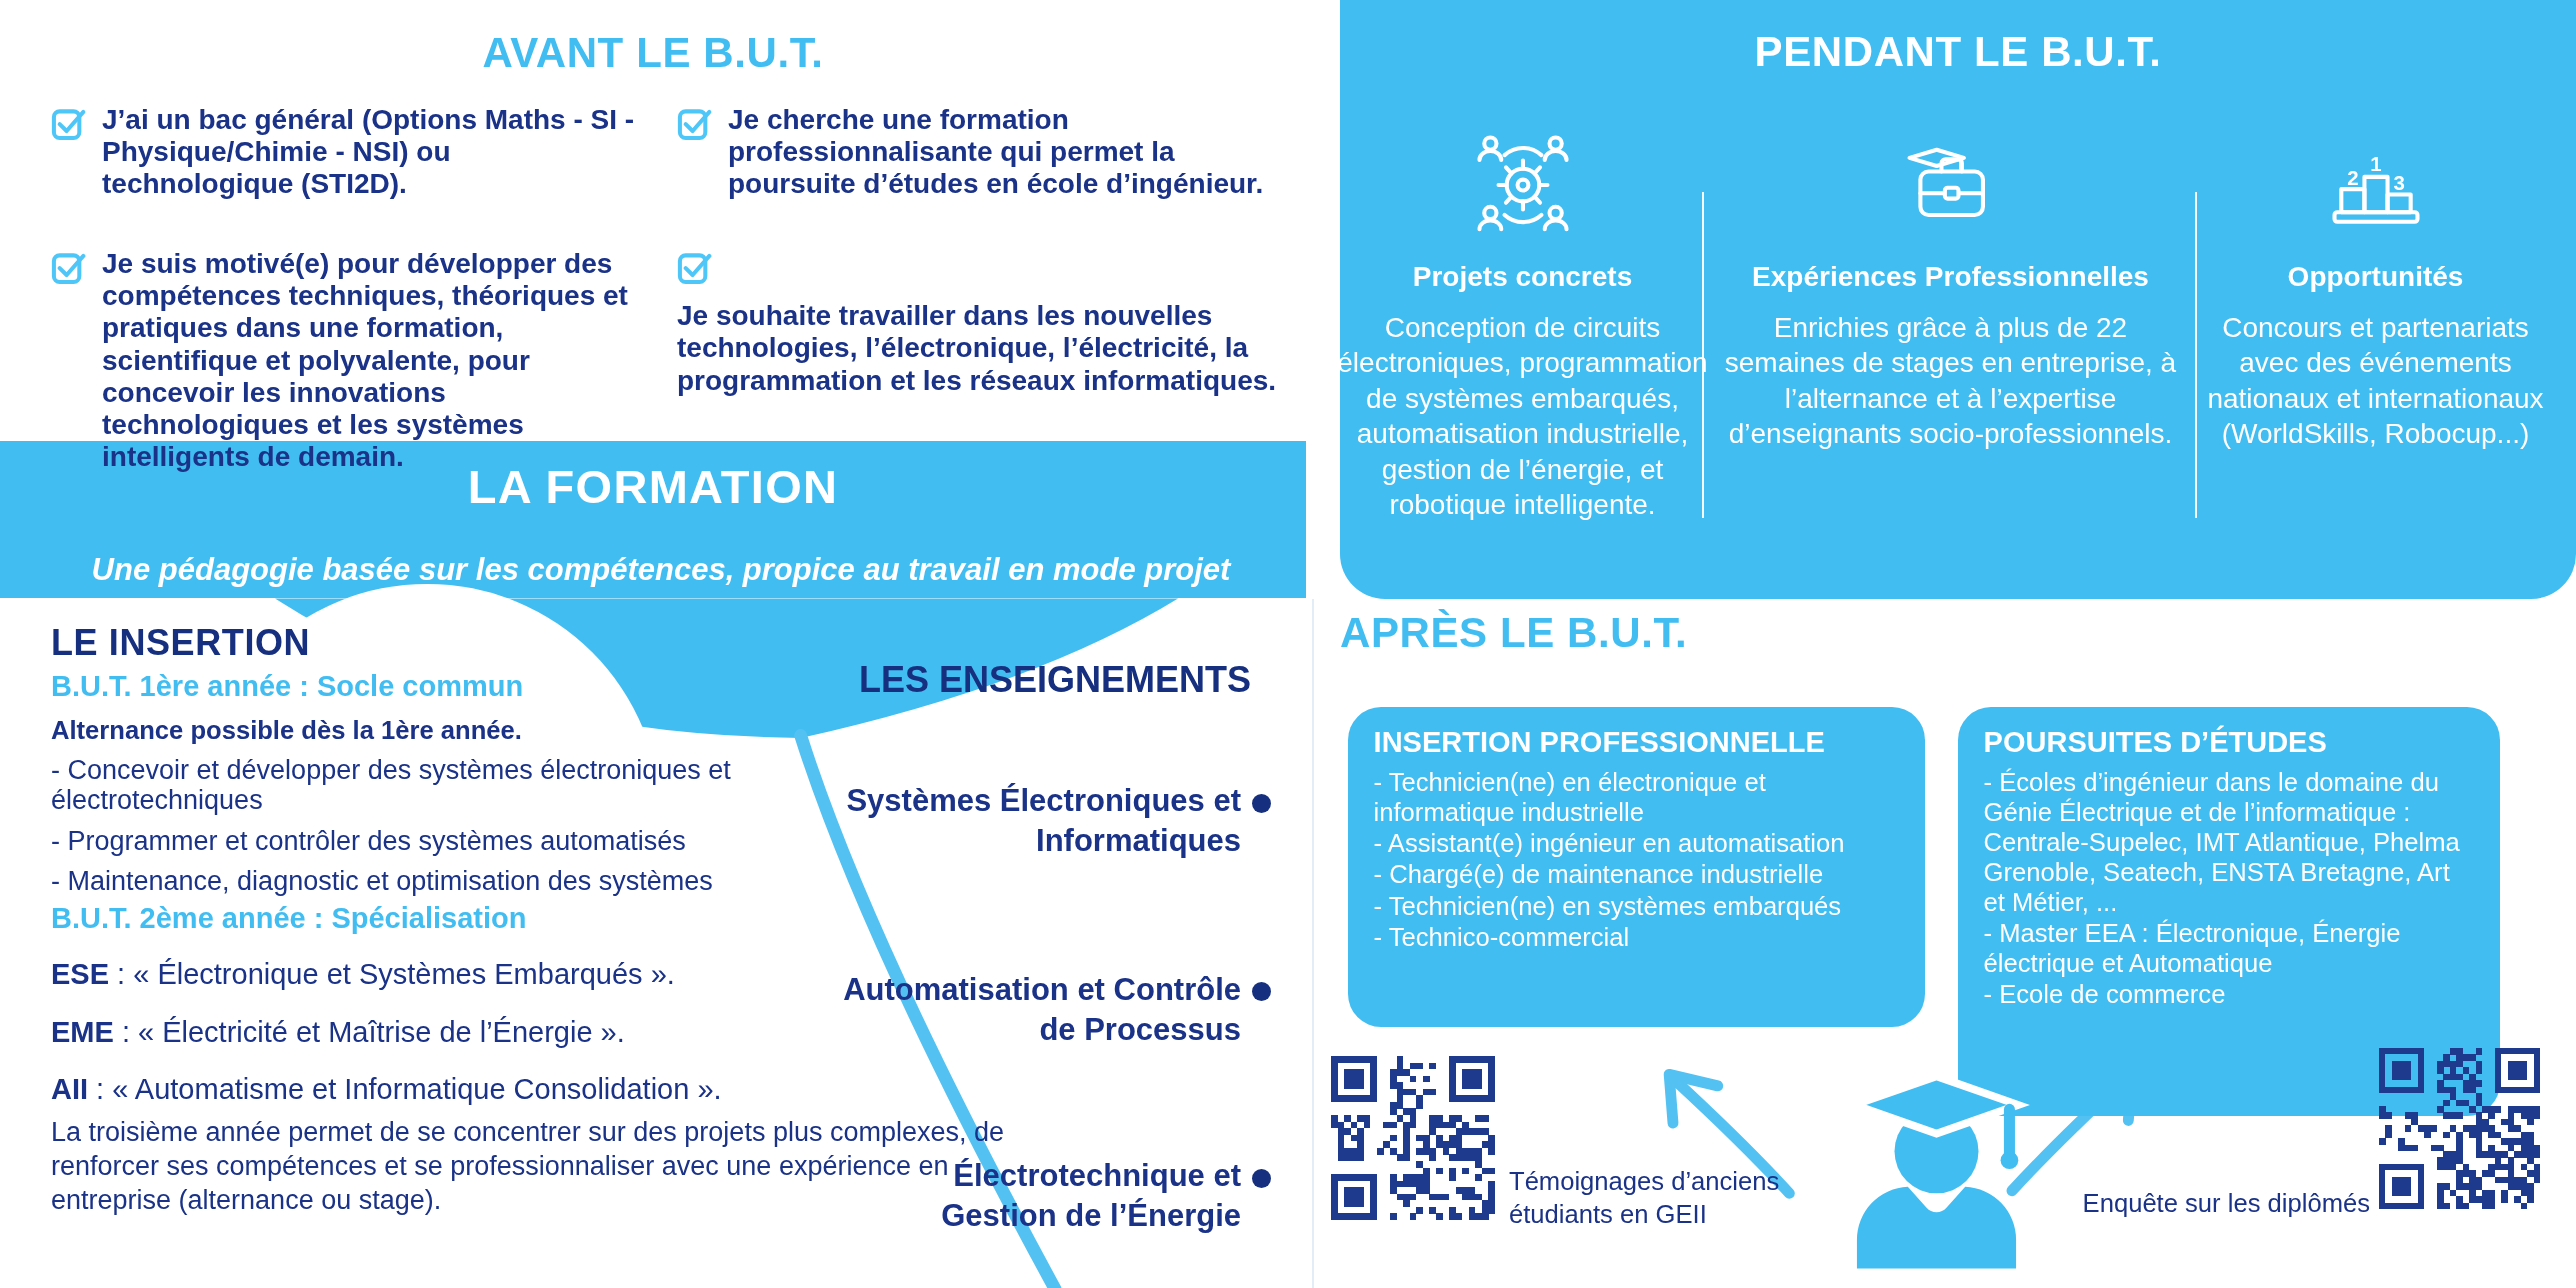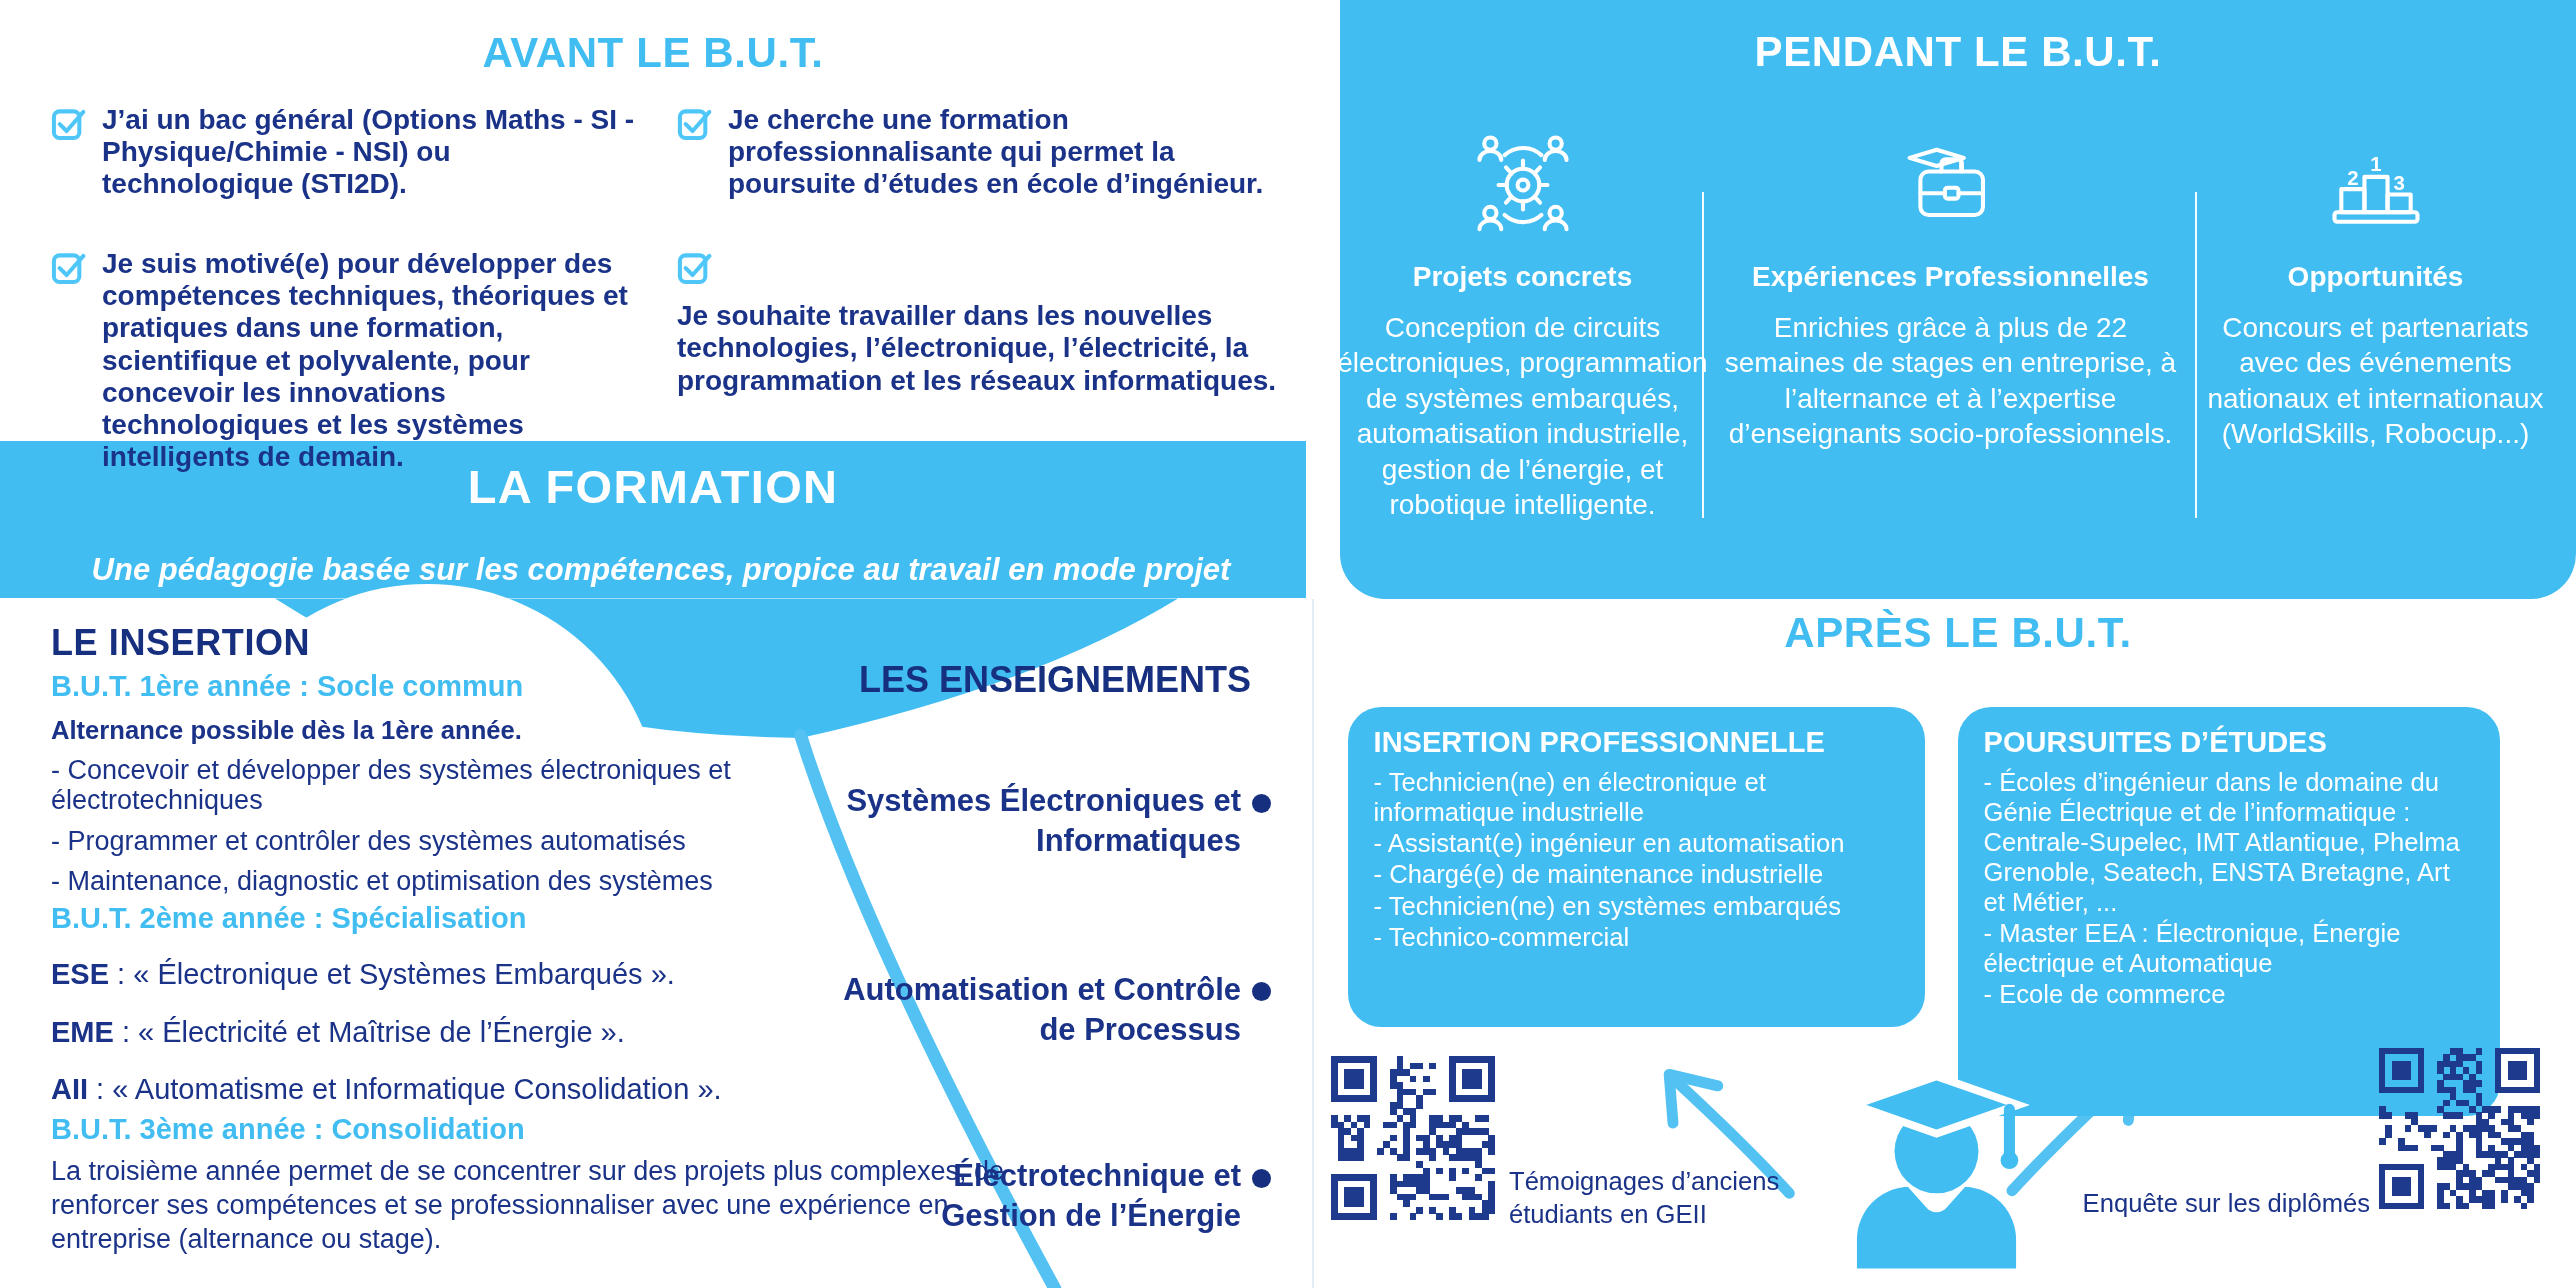--- a/index.html
+++ b/index.html
@@ -31,21 +31,21 @@
   .year-h{font-size:29px;font-weight:bold;color:#41bdf2;margin-top:6px;}
   .prog-note{font-size:25.6px;font-weight:bold;margin-top:12.8px;}
   .prog-item{font-size:27px;line-height:1.12;margin-top:10.2px;}
   .spec-item{font-size:29px;line-height:1.22;margin-top:22px;}
   .prog-para{font-size:27px;line-height:1.25;margin-top:9px;width:959px;}
   
   .ens-title{position:absolute;left:812px;top:659px;width:486px;text-align:center;font-size:36px;font-weight:bold;color:#16307f;}
   .ens-item{position:absolute;left:793px;width:448px;text-align:right;font-size:31px;line-height:1.3;font-weight:bold;color:#1a3287;}
   .ens-dot{position:absolute;left:1252px;width:19px;height:19px;border-radius:50%;background:#16307f;}
   
-  .apres-title{position:absolute;left:1340px;top:609px;width:1236px;text-align:center;font-size:42px;font-weight:bold;color:#41bdf2;letter-spacing:0.6px;}
+  .apres-title{position:absolute;left:1340px;top:609px;width:1236px;text-align:left;font-size:42px;font-weight:bold;color:#41bdf2;letter-spacing:0.6px;}
   .blue-box{position:absolute;background:#41bdf2;border-radius:33px;color:#fff;padding:19px 25.6px;box-sizing:border-box;}
   .box-title{font-size:29px;font-weight:bold;}
   .box-items{margin-top:9px;font-size:25.6px;line-height:1.17;}
   .box-items div{margin-top:1.3px;}
   .qr{position:absolute;}
   .qr svg{width:100%;height:100%;}
   .caption{position:absolute;font-size:25.6px;line-height:1.28;color:#1a3287;font-weight:bold;}
   .grad{position:absolute;}
 </style>
 </head>
@@ -188,21 +188,20 @@
     <div class="prog-title">LE INSERTION</div>
     <div class="year-h">B.U.T.  1ère  année : Socle commun</div>
     <div class="prog-note">Alternance possible dès la 1ère année.</div>
     <div class="prog-item">- Concevoir et développer des systèmes électroniques et électrotechniques</div>
     <div class="prog-item">- Programmer et contrôler des systèmes automatisés</div>
     <div class="prog-item">- Maintenance, diagnostic et optimisation des systèmes</div>
     <div class="year-h">B.U.T.  2ème  année : Spécialisation</div>
     <div class="spec-item"><b>ESE</b><span> : « Électronique et Systèmes Embarqués ».</span></div>
     <div class="spec-item"><b>EME</b><span> : « Électricité et Maîtrise de l’Énergie ».</span></div>
     <div class="spec-item"><b>AII</b><span> : « Automatisme et Informatique Consolidation ».</span></div>
-    <div class="year-h">B.U.T.  3ème  année : Consolidation</div>
     <div class="prog-para">La troisième année permet de se concentrer sur des projets plus complexes, de renforcer ses compétences et se professionnaliser avec une expérience en entreprise (alternance ou stage).</div>
   </div>
 
   <div class="ens-title">LES ENSEIGNEMENTS</div>
   <div class="ens-item" style="top:781px;">
     <div>Systèmes Électroniques et</div>
     <div>Informatiques</div>
   </div>
   <div class="ens-item" style="top:970px;">
     <div>Automatisation et Contrôle</div>

